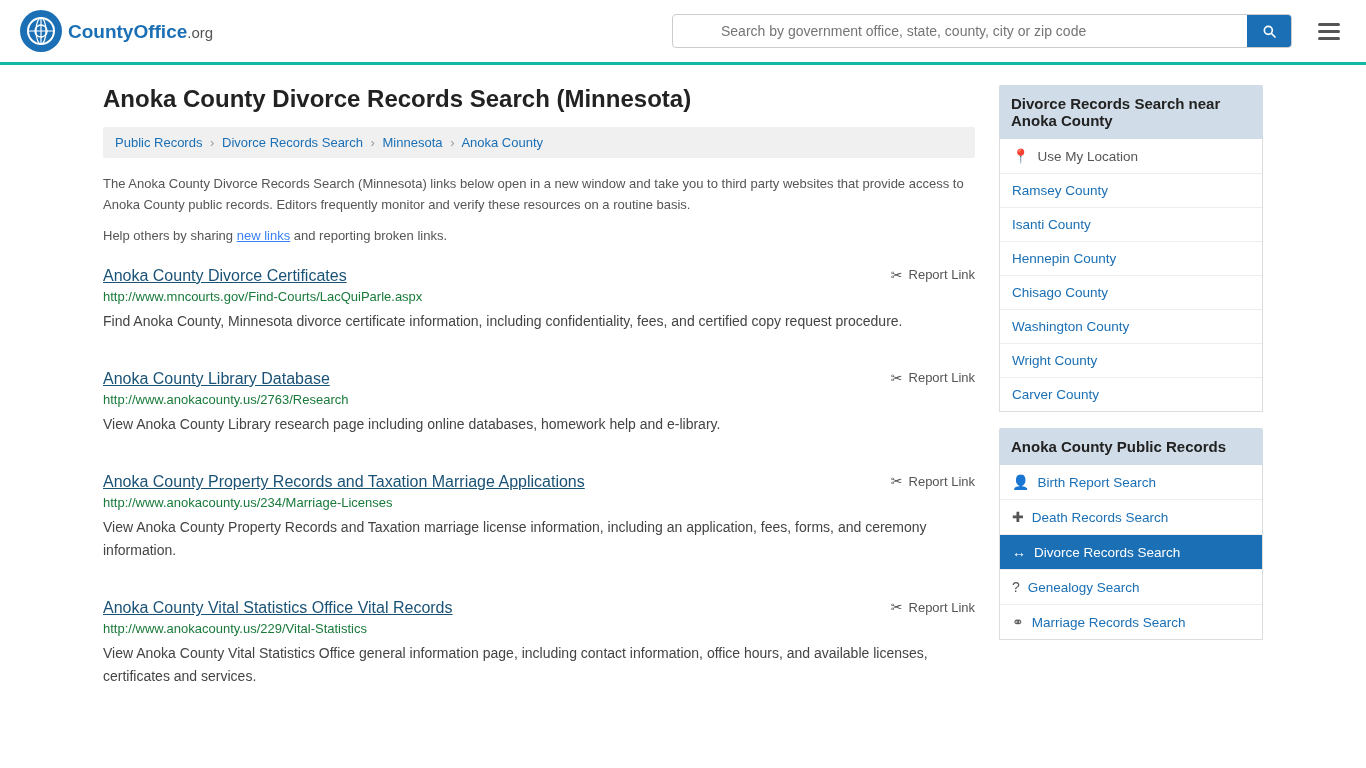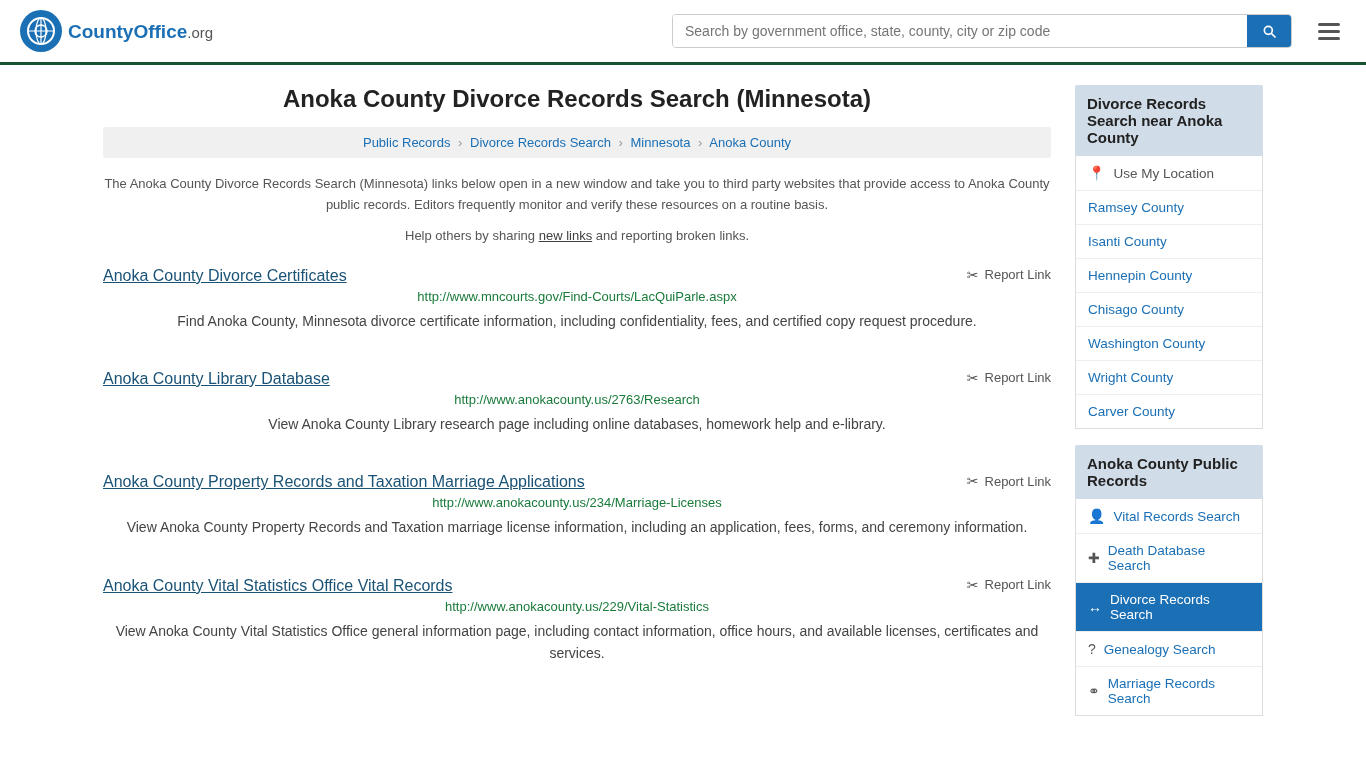--- a/index.html
+++ b/index.html
@@ -1,21 +1,21 @@
 <!DOCTYPE html>
 <html><head>
   <meta charset="utf-8">
   <style>
     * { box-sizing: border-box; margin: 0; padding: 0; }
     body { font-family: Arial, sans-serif; font-size: 14px; color: #333; background: #fff; }
 
     
     #header {
       background: #fff;
-      border-bottom: 3px solid #14532d;
+      border-bottom: 3px solid #14b8a6;
       padding: 10px 20px;
       display: flex;
       align-items: center;
       gap: 20px;
     }
     #logo-area {
       display: flex;
       align-items: center;
       gap: 6px;
       text-decoration: none;
@@ -40,20 +40,21 @@
     }
     #logo-text span { color: #555; font-weight: normal; font-size: 16px; }
     #search-bar {
       flex: 1;
       max-width: 620px;
       display: flex;
       border: 1px solid #ccc;
       border-radius: 4px;
       overflow: hidden;
       margin-left: auto;
+      padding-left: 36px;
     }
     #search-input {
       flex: 1;
       padding: 8px 12px;
       border: none;
       outline: none;
       font-size: 14px;
       color: #999;
     }
     #search-button {
@@ -86,41 +87,41 @@
     
     #content-wrapper {
       max-width: 1200px;
       margin: 0 auto;
       padding: 20px 20px;
       display: flex;
       gap: 24px;
     }
 
     
-    #main-content { flex: 1; min-width: 0; text-align: center; }
+    #main-content { flex: 1; min-width: 0; }
     #page-title {
       font-size: 24px;
       font-weight: bold;
       color: #222;
       margin-bottom: 14px;
     }
     #breadcrumb {
       background: #f0f0f0;
       padding: 8px 12px;
       font-size: 13px;
       color: #555;
       margin-bottom: 16px;
       border-radius: 2px;
     }
     #breadcrumb a { color: #1a6fb5; text-decoration: none; }
     #breadcrumb span { margin: 0 4px; color: #999; }
     #intro-text { margin-bottom: 12px; font-size: 14px; line-height: 1.6; color: #444; }
     #intro-text2 { margin-bottom: 12px; font-size: 13px; line-height: 1.6; color: #555; }
     #sharing-text { margin-bottom: 24px; font-size: 13px; color: #555; }
-    #sharing-text a { color: #404040; }
+    #sharing-text a { color: #3b82f6; }
 
     
     .resource-item {
       margin-bottom: 28px;
       padding-bottom: 10px;
     }
     .resource-header {
       display: flex;
       align-items: flex-start;
       justify-content: space-between;
@@ -145,21 +146,21 @@
       margin-left: 10px;
     }
     .resource-url {
       color: #197a3a;
       font-size: 13px;
       margin-bottom: 6px;
     }
     .resource-desc { font-size: 14px; color: #444; line-height: 1.6; }
 
     
-    #sidebar { width: 188px; flex-shrink: 0; }
+    #sidebar { width: 264px; flex-shrink: 0; }
     .sidebar-section {
       margin-bottom: 16px;
     }
     .sidebar-section-title {
       background: #d0dce8;
       padding: 10px 12px;
       font-size: 15px;
       font-weight: bold;
       color: #222;
       margin-bottom: 0;
@@ -358,27 +359,27 @@
         </li>
       </ul>
     </div>
 
     <div class="sidebar-section">
       <div class="sidebar-section-title">Anoka County Public Records</div>
       <ul class="sidebar-list">
         <li>
           <a href="#">
             <span class="icon-char">👤</span>
-            <span>Vital Records Search</span>
+            <span>Birth Report Search</span>
           </a>
         </li>
         <li>
           <a href="#">
             <span class="icon-char">✚</span>
-            <span>Death Database Search</span>
+            <span>Death Records Search</span>
           </a>
         </li>
         <li class="active">
           <a href="#">
             <span class="icon-char">↔</span>
             <span>Divorce Records Search</span>
           </a>
         </li>
         <li>
           <a href="#">

